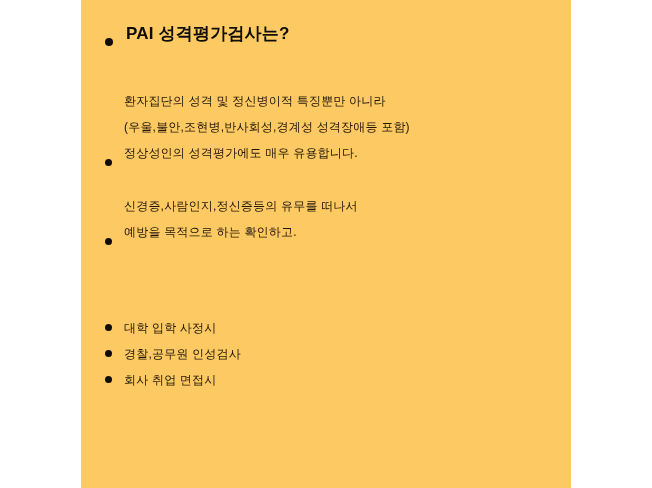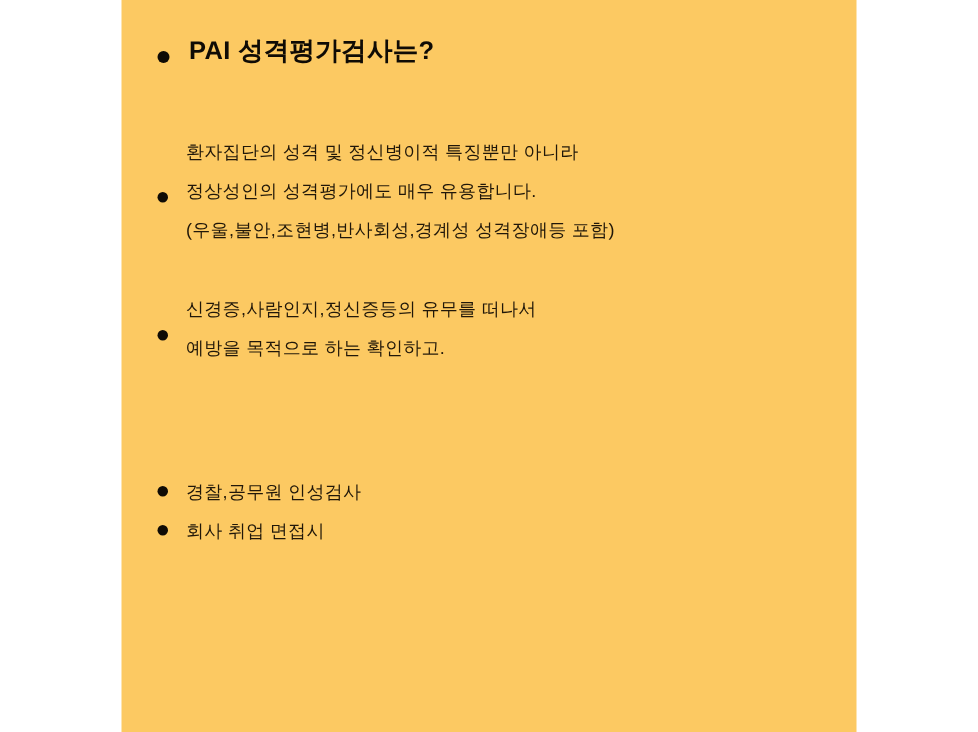--- a/index.html
+++ b/index.html
@@ -23,21 +23,21 @@
   .panel {
     position: absolute;
     left: 81px; top: 0;
     width: 490px; height: 488px;
     background: var(--panel-bg);
   }
   .item {
     position: absolute;
     left: 24px;               
     display: flex;
-    align-items: center;
+    align-items: flex-end;
   }
   .dot {
     flex: 0 0 auto;
     width: 7px; height: 7px;
     border-radius: 50%;
     background: var(--title-color);
     margin-top: 9px;
     margin-right: 12px;
   }
   .title-item { top: 22px; }
@@ -74,34 +74,40 @@
 
     <div class="item title-item">
       <span class="dot"></span>
       <div class="title-text">PAI 성격평가검사는?</div>
     </div>
 
     <div class="item para-1">
       <span class="dot"></span>
       <div class="lines">
         <div class="line">환자집단의 성격 및 정신병이적 특징뿐만 아니라</div>
+        <div class="line">(우울,불안,조현병,반사회성,경계성 성격장애등 포함)</div>
         <div class="line">정상성인의 성격평가에도 매우 유용합니다.</div>
-        <div class="line">(우울,불안,조현병,반사회성,경계성 성격장애등 포함)</div>
       </div>
     </div>
 
     <div class="item para-2">
       <span class="dot"></span>
       <div class="lines">
         <div class="line">신경증,사람인지,정신증등의 유무를 떠나서</div>
         <div class="line">예방을 목적으로 하는 확인하고.</div>
       </div>
     </div>
 
     <div class="item list" style="display:block;">
+      <div class="item-row">
+        <span class="dot"></span>
+        <div class="lines">
+          <div class="line">대학 입학 사정시</div>
+        </div>
+      </div>
       <div class="item-row">
         <span class="dot"></span>
         <div class="lines">
           <div class="line">경찰,공무원 인성검사</div>
         </div>
       </div>
       <div class="item-row">
         <span class="dot"></span>
         <div class="lines">
           <div class="line">회사 취업 면접시</div>

